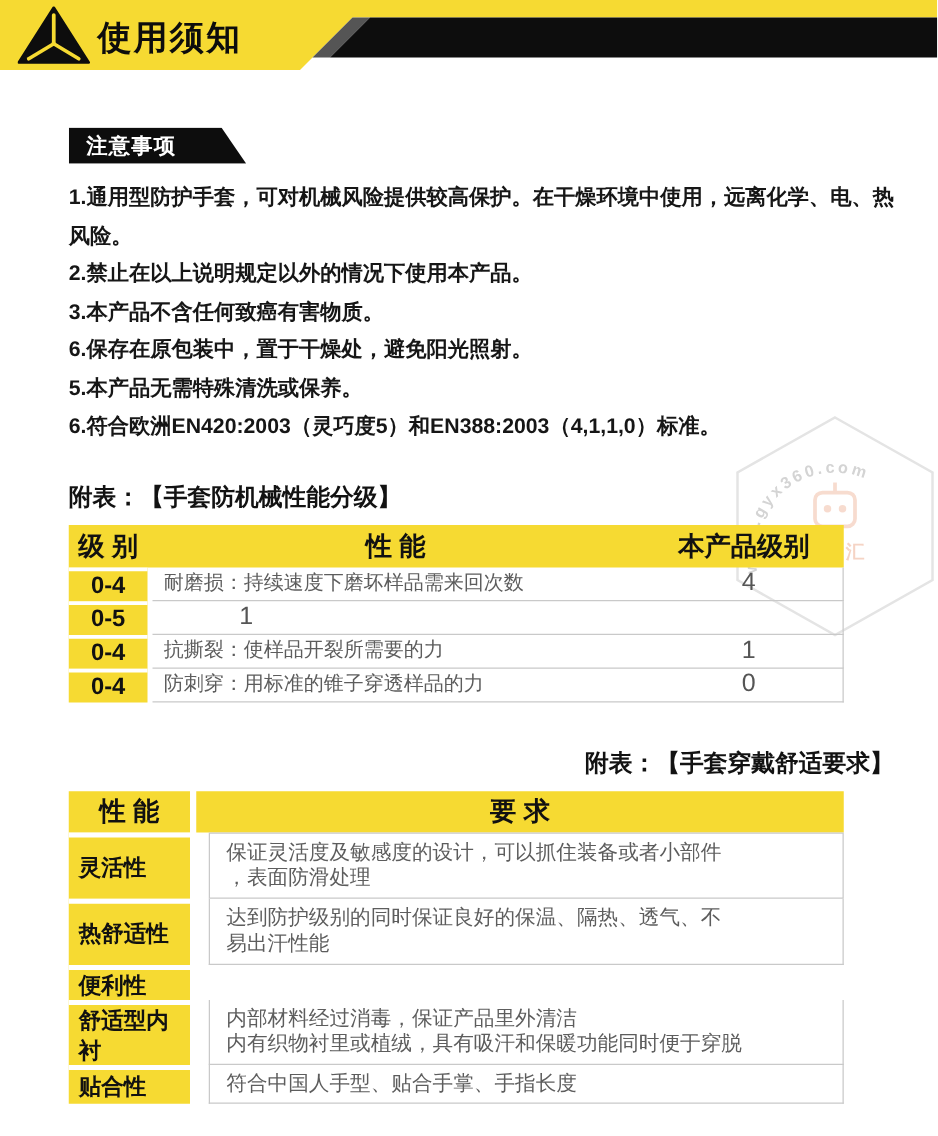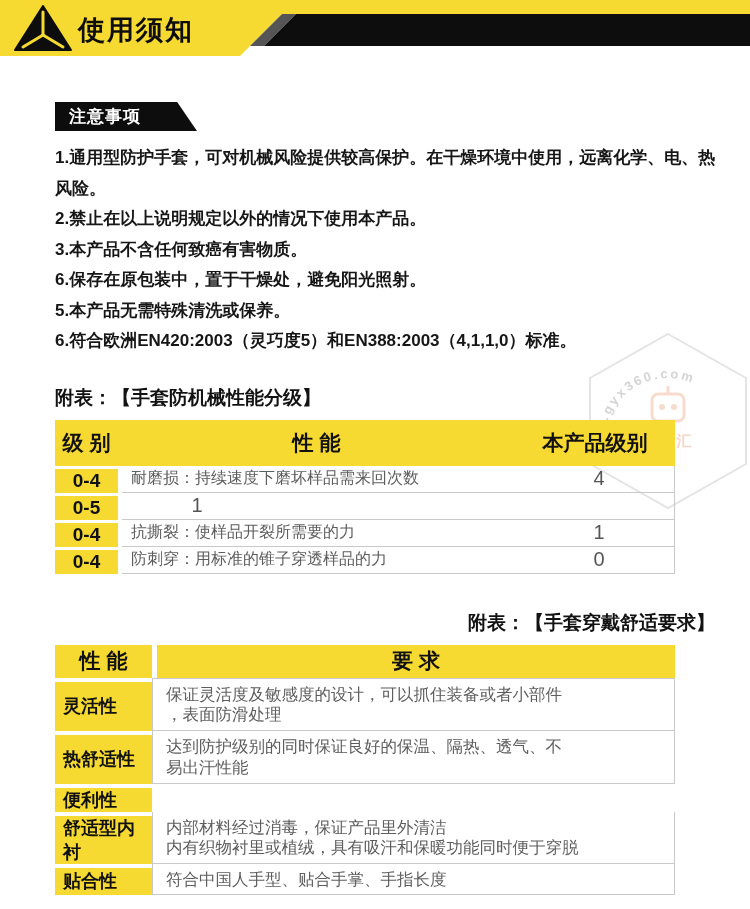--- a/index.html
+++ b/index.html
@@ -34,42 +34,42 @@
   .badge span{color:#ffffff;font-size:17px;font-weight:bold;letter-spacing:1px;}
 
   .notes{width:665px;}
   .note{font-size:17px;line-height:30.5px;font-weight:bold;color:#161616;}
 
   .tbl-title{margin:28px 0 9px;font-size:19px;font-weight:bold;color:#121212;}
   .t2title{margin-top:36px;text-align:right;}
 
   
   .t1{width:620px;}
-  .t1-head{display:flex;height:46px;background:var(--yellow);align-items:center;font-weight:bold;font-size:21px;color:#111;}
+  .t1-head{display:flex;height:34px;background:var(--yellow);align-items:center;font-weight:bold;font-size:21px;color:#111;}
   .t1h-level{width:63px;text-align:center;}
   .t1h-perf{flex:1;text-align:center;}
   .t1h-prod{width:160px;text-align:center;}
   .t1-row{display:flex;height:27px;}
   .t1-level{width:63px;background:var(--yellow);border-top:3px solid #ffffff;
             display:flex;align-items:center;justify-content:center;
             font-weight:bold;font-size:19px;color:#111;}
   .t1-body{flex:1;display:flex;margin-left:4px;border-bottom:1px solid var(--line);border-right:1px solid var(--line);}
   .t1-desc{flex:1;display:flex;align-items:center;padding-left:9px;font-size:16px;color:var(--gray-text);}
   .t1-val{width:150px;display:flex;align-items:center;justify-content:center;font-size:20px;color:#555;}
 
   
   .t2{width:620px;}
   .t2-head{display:flex;height:33px;font-weight:bold;font-size:21px;color:#111;}
   .t2h-name{width:97px;background:var(--yellow);display:flex;align-items:center;justify-content:center;}
   .t2h-req{flex:1;margin-left:5px;background:var(--yellow);display:flex;align-items:center;justify-content:center;}
   .t2-row{display:flex;}
   .t2-name{width:97px;background:var(--yellow);border-top:4px solid #ffffff;
            display:flex;align-items:center;padding-left:8px;
            font-weight:bold;font-size:18px;color:#111;}
-  .t2-req{flex:1;margin-left:0;border:solid var(--line);border-width:0 1px 1px 1px;
+  .t2-req{flex:1;margin-left:15px;border:solid var(--line);border-width:0 1px 1px 1px;
           display:flex;align-items:center;padding:5px 10px 5px 13px;
           font-size:16.5px;line-height:20.5px;color:var(--gray-text);}
   .t2-req span{white-space:pre-line;}
   .t2-row:nth-child(2) .t2-req{border-top:1px solid var(--line);min-height:48px;}
   .t2-row:nth-child(3) .t2-req{min-height:53px;}
   .t2-row:nth-child(4) .t2-req{min-height:65px;}
   .t2-row:nth-child(5) .t2-req{min-height:49px;}
   .t2-row:nth-child(6) .t2-req{min-height:30px;}
 </style>
 </head>

